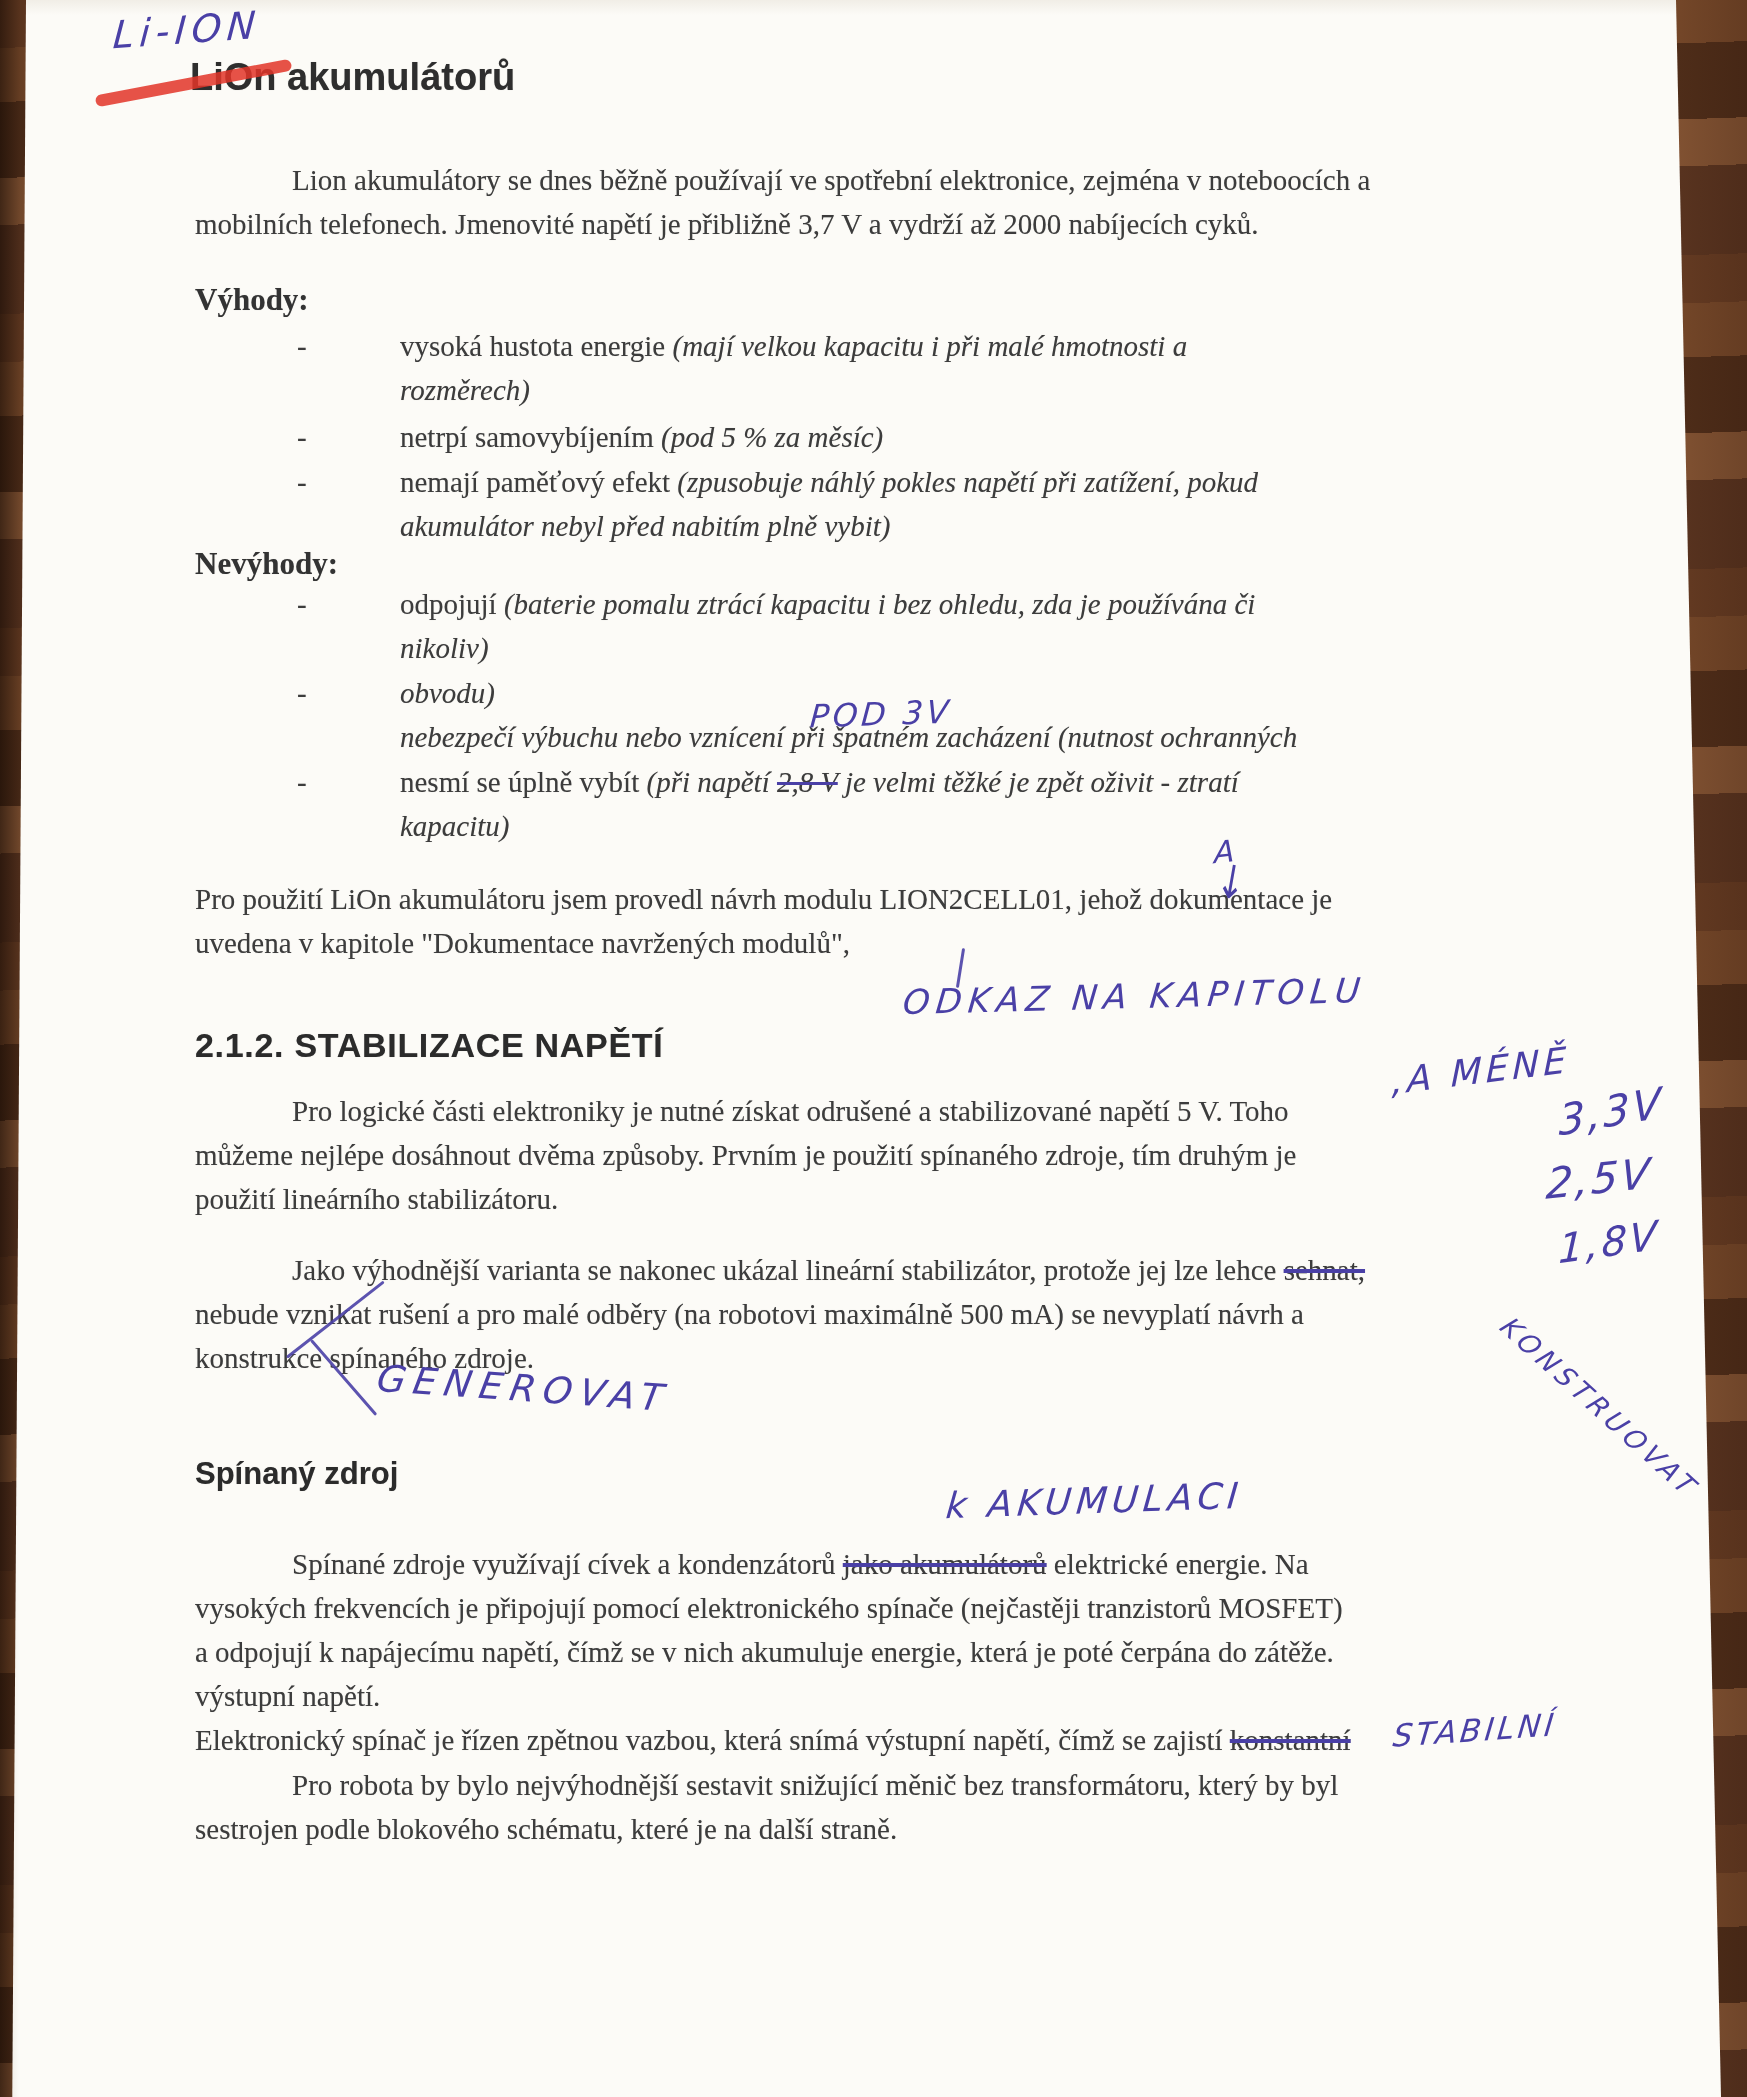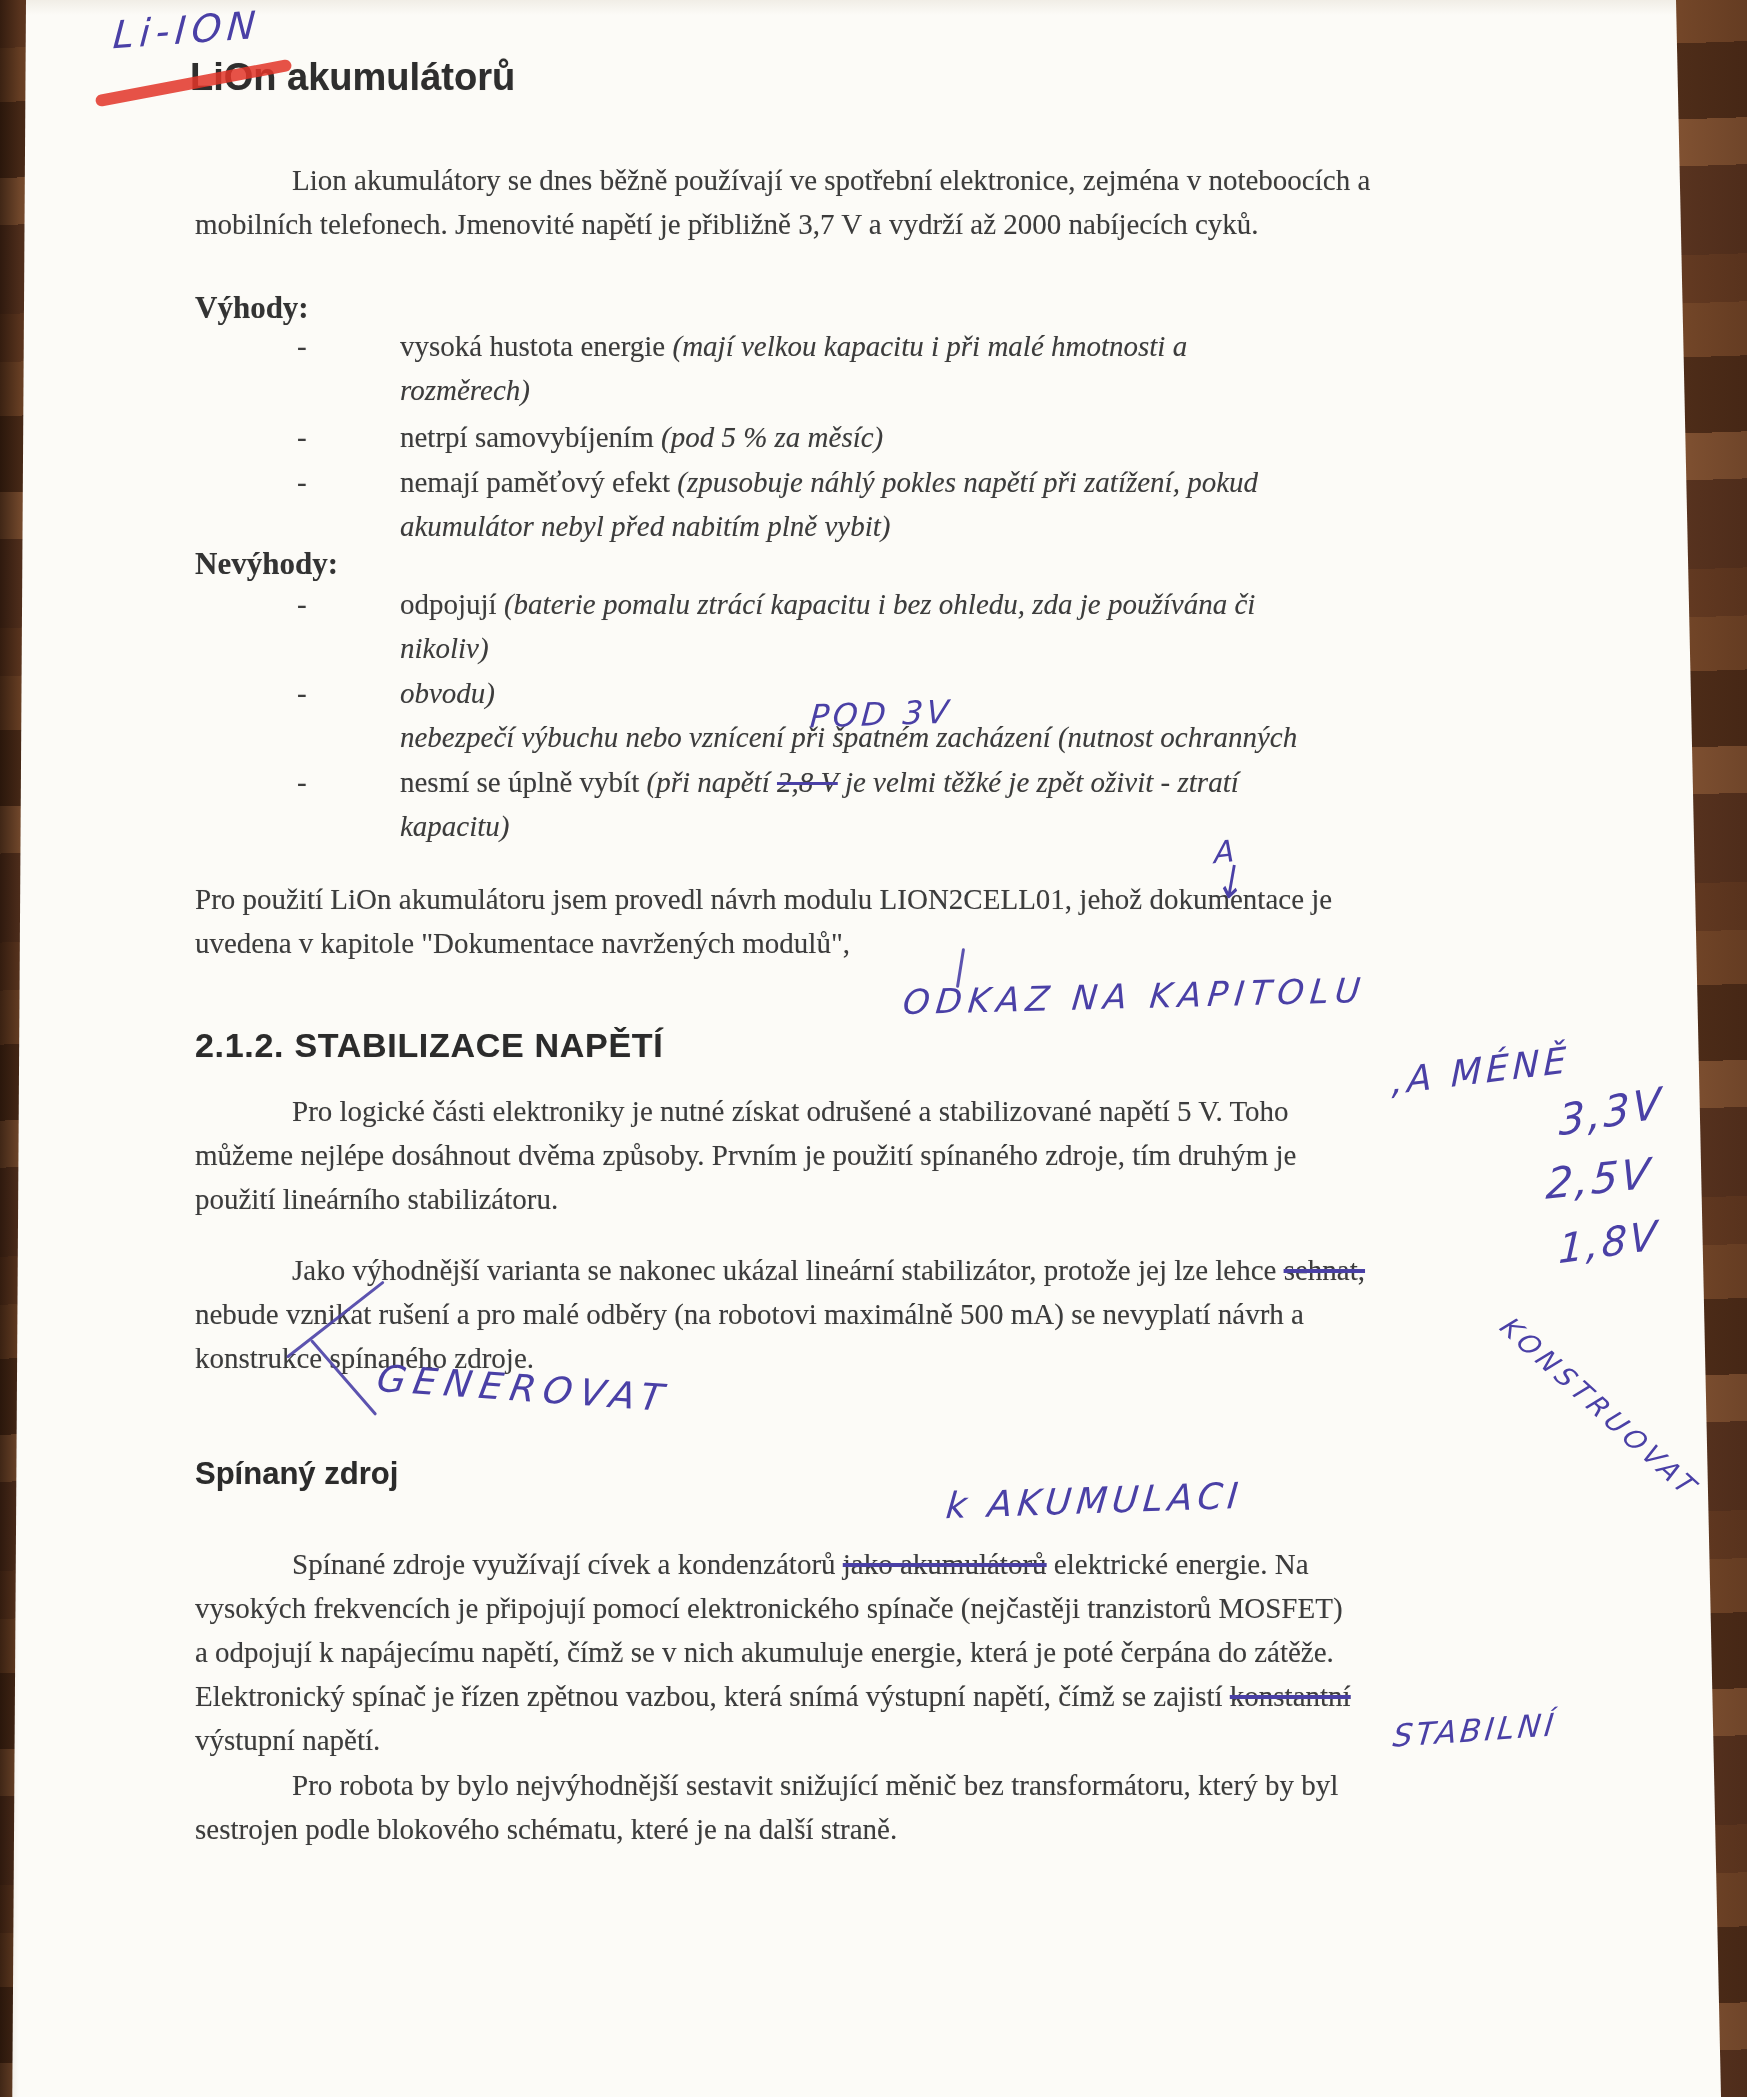--- a/index.html
+++ b/index.html
@@ -75,21 +75,21 @@
     <div class="h1">
       <span>LiOn</span><span> akumulátorů</span>
     </div>
     <div class="red-bar" style="left:94px;top:77px;width:199px;height:11.6px;transform:rotate(-10.7deg);"></div>
 
     <div class="para" style="top:158px;">
       <div class="tline indent">Lion akumulátory se dnes běžně používají ve spotřební elektronice, zejména v noteboocích a</div>
       <div class="tline">mobilních telefonech.  Jmenovité napětí je přibližně 3,7 V a vydrží až  2000 nabíjecích cyků.</div>
     </div>
 
-    <div class="subt" style="left:195px;top:290px;">Výhody:</div>
+    <div class="subt" style="left:195px;top:282px;">Výhody:</div>
 
     <div class="bullet" style="top:324px;">
       <span class="dash tline">-</span>
       <div class="btext">
         <div class="tline"><span>vysoká hustota energie </span><span class="it">(mají velkou kapacitu i při malé hmotnosti a</span></div>
         <div class="tline it">rozměrech)</div>
       </div>
     </div>
     <div class="bullet" style="top:415px;">
       <span class="dash tline">-</span>
@@ -162,22 +162,22 @@
     <div class="hw hw-generovat">GENEROVAT</div>
     <div class="hw hw-konstruovat">KONSTRUOVAT</div>
 
     <div class="h3">Spínaný zdroj</div>
 
     <div class="hw hw-kakumulaci">k AKUMULACI</div>
     <div class="para" style="top:1542px;">
       <div class="tline indent"><span>Spínané zdroje využívají cívek a kondenzátorů </span><span class="strike-blue">jako akumulátorů</span><span> elektrické energie. Na</span></div>
       <div class="tline">vysokých frekvencích je připojují pomocí elektronického spínače (nejčastěji tranzistorů MOSFET)</div>
       <div class="tline">a odpojují k napájecímu napětí, čímž se v nich akumuluje energie, která je poté čerpána do zátěže.</div>
+      <div class="tline">výstupní napětí.</div>
       <div class="tline"><span>Elektronický spínač je řízen zpětnou vazbou, která snímá výstupní napětí, čímž se zajistí </span><span class="strike-blue">konstantní</span></div>
-      <div class="tline">výstupní napětí.</div>
     </div>
     <div class="hw hw-stabilni">STABILNÍ</div>
 
     <div class="para" style="top:1763px;">
       <div class="tline indent">Pro robota by bylo nejvýhodnější sestavit snižující měnič bez transformátoru, který by byl</div>
       <div class="tline">sestrojen podle blokového schématu, které je na další straně.</div>
     </div>
 
   </div>
 </div>

